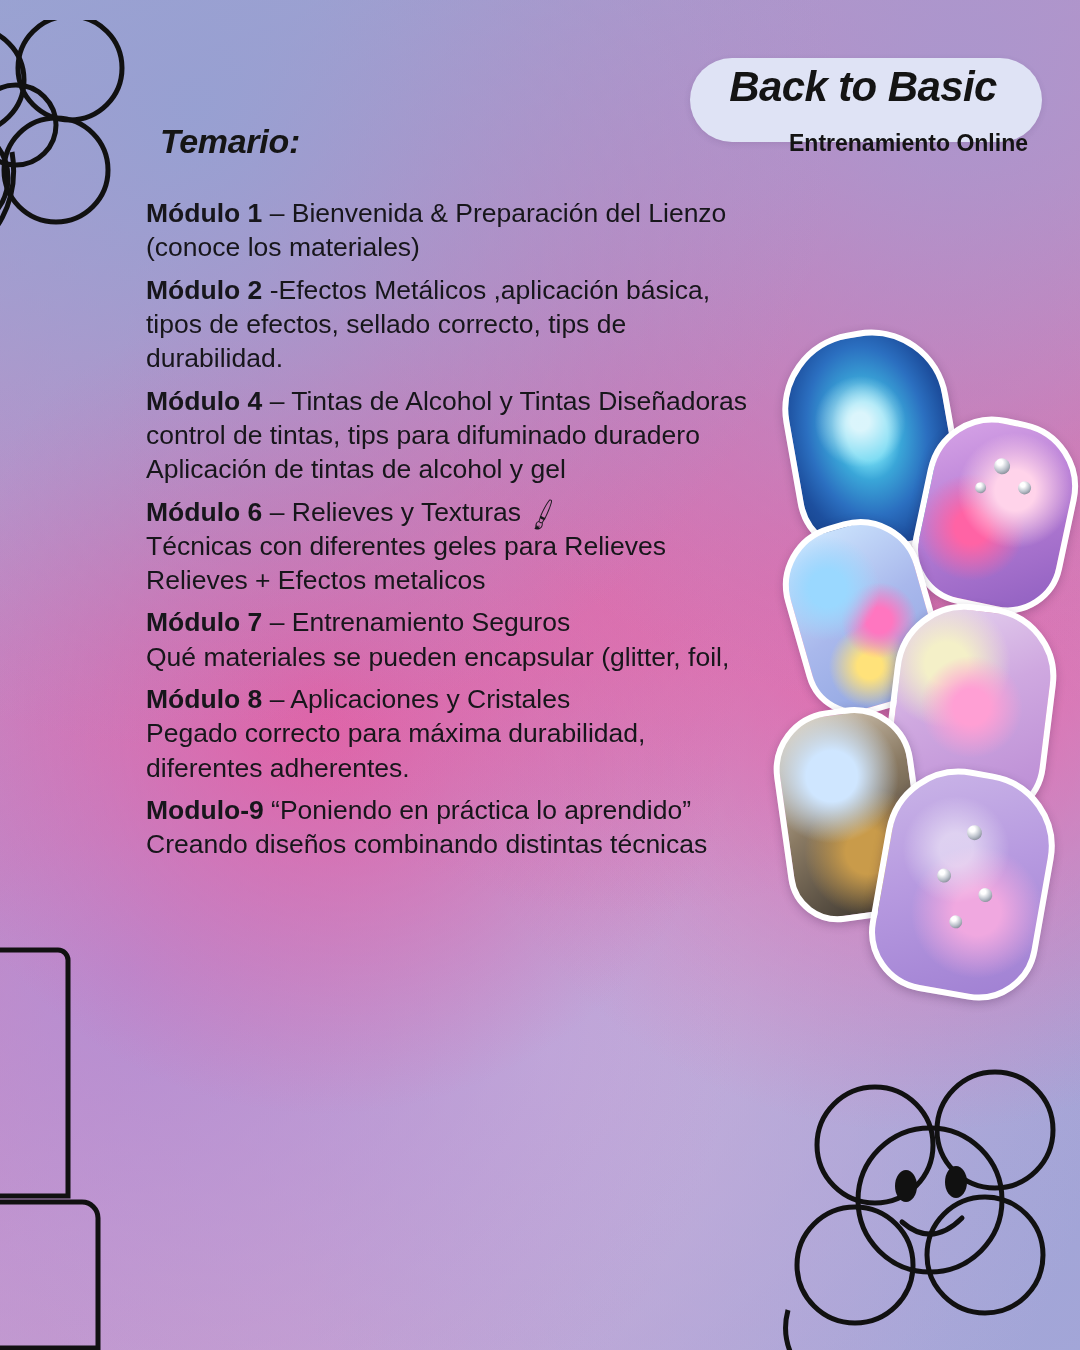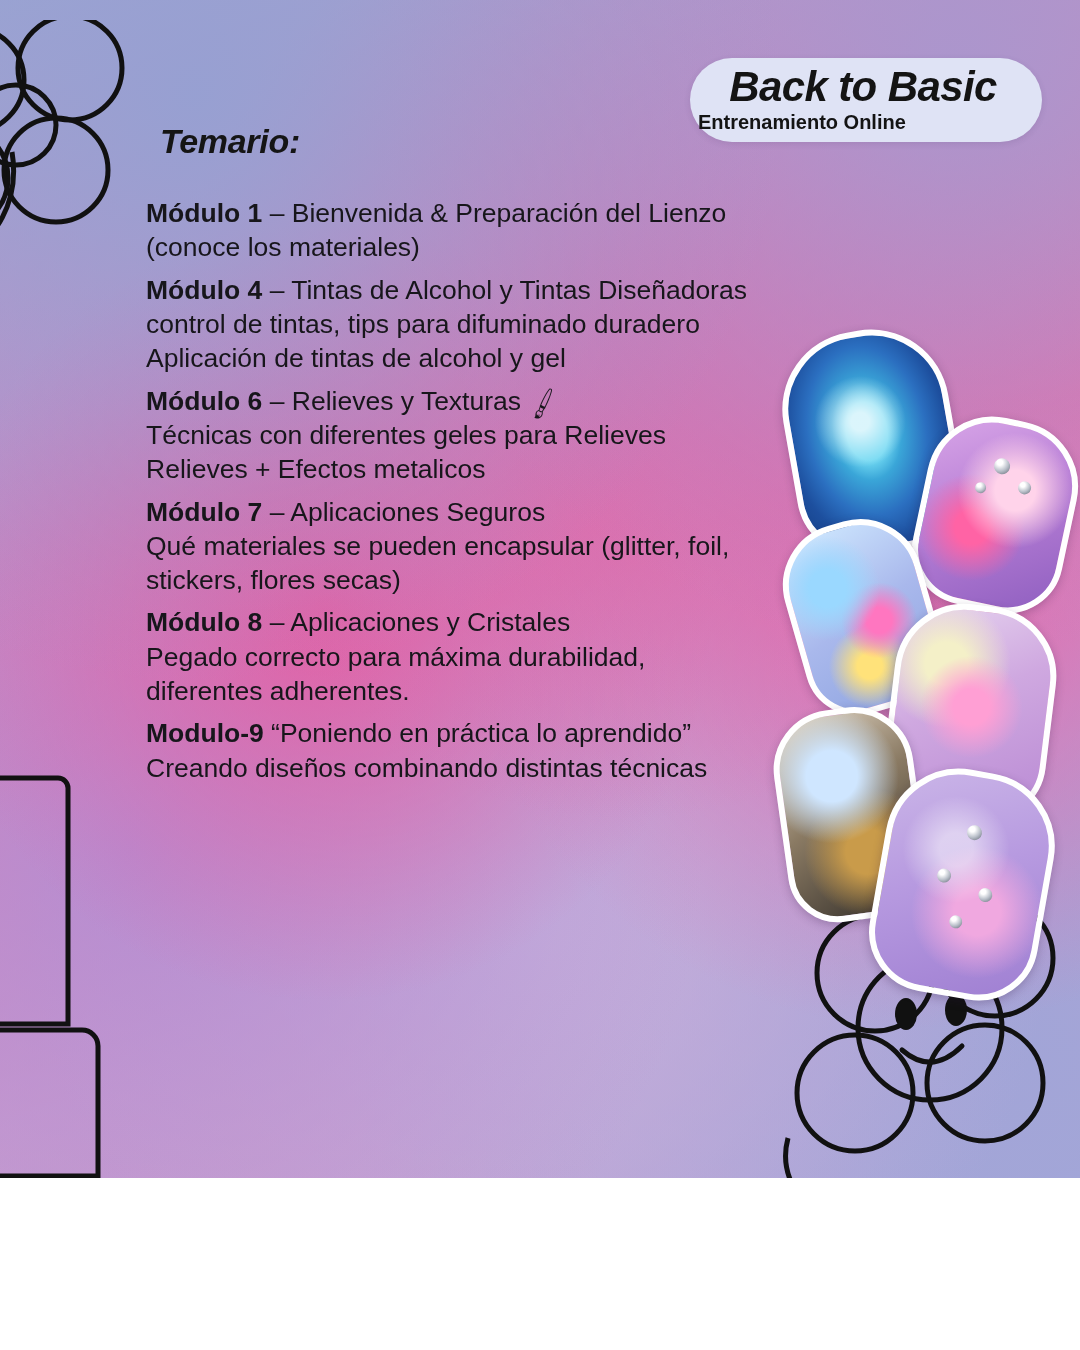--- a/index.html
+++ b/index.html
@@ -9,21 +9,21 @@
   body {
     width: 1080px;
     height: 1350px;
     overflow: hidden;
     font-family: "Liberation Sans", sans-serif;
   }
 
   .poster {
     position: relative;
     width: 1080px;
-    height: 1178px;
+    height: 1350px;
     overflow: hidden;
     background:
       radial-gradient(circle at 18% 8%, rgba(150,160,210,0.95) 0%, rgba(150,160,210,0) 42%),
       radial-gradient(circle at 88% 6%, rgba(170,150,205,0.95) 0%, rgba(170,150,205,0) 40%),
       radial-gradient(circle at 58% 30%, rgba(214,110,175,0.85) 0%, rgba(214,110,175,0) 45%),
       radial-gradient(circle at 30% 52%, rgba(230,90,160,0.85) 0%, rgba(230,90,160,0) 40%),
       radial-gradient(circle at 85% 48%, rgba(236,100,170,0.8) 0%, rgba(236,100,170,0) 42%),
       radial-gradient(circle at 12% 72%, rgba(180,140,210,0.9) 0%, rgba(180,140,210,0) 45%),
       radial-gradient(circle at 50% 78%, rgba(196,175,220,0.95) 0%, rgba(196,175,220,0) 48%),
       radial-gradient(circle at 92% 88%, rgba(160,165,215,0.95) 0%, rgba(160,165,215,0) 45%),
@@ -59,25 +59,25 @@
     text-align: center;
     font-size: 42px;
     font-weight: 800;
     font-style: italic;
     letter-spacing: -0.6px;
     color: #141414;
     line-height: 1;
   }
   .badge-sub {
     position: absolute;
-    top: 112px;
+    top: 132px;
     right: 52px;
     width: 330px;
-    text-align: left;
-    font-size: 20px;
+    text-align: right;
+    font-size: 23px;
     font-weight: 800;
     color: #141414;
     line-height: 1;
   }
 
   
   .heading {
     position: absolute;
     left: 160px;
     top: 122px;
@@ -230,40 +230,44 @@
 
   <div class="heading">Temario:</div>
 
   <div class="syllabus">
 
     <p class="mod">
       <b>Módulo 1</b><span> – Bienvenida &amp; Preparación del Lienzo</span>
       <span class="ln">(conoce los materiales)</span>
     </p>
 
+    <p class="mod">
+      <b>Módulo 2</b><span> -Efectos Metálicos ,aplicación básica,</span>
+      <span class="ln">tipos de efectos, sellado correcto, tips de</span>
+      <span class="ln">durabilidad.</span>
+    </p>
 
 
     <p class="mod">
       <b>Módulo 4</b><span> – Tintas de Alcohol y Tintas Diseñadoras</span>
       <span class="ln">control de tintas, tips para difuminado duradero</span>
       <span class="ln">Aplicación de tintas de alcohol y gel</span>
     </p>
 
 
     <p class="mod">
       <b>Módulo 6</b><span> – Relieves y Texturas</span>
       <span class="brush-icon">🖌</span>
       <span class="ln">Técnicas con diferentes geles para Relieves</span>
       <span class="ln">Relieves + Efectos metalicos</span>
     </p>
 
     <p class="mod">
-      <b>Módulo 7</b><span> – Aplicaciones Seguros</span>
+      <b>Módulo 7</b><span> – Entrenamiento Seguros</span>
       <span class="ln">Qué materiales se pueden encapsular (glitter, foil,</span>
-      <span class="ln">stickers, flores secas)</span>
     </p>
 
     <p class="mod">
       <b>Módulo 8</b><span> – Aplicaciones y Cristales</span>
       <span class="ln">Pegado correcto para máxima durabilidad,</span>
       <span class="ln">diferentes adherentes.</span>
     </p>
 
     <p class="mod">
       <b>Modulo-9</b><span> “Poniendo en práctica lo aprendido”</span>

